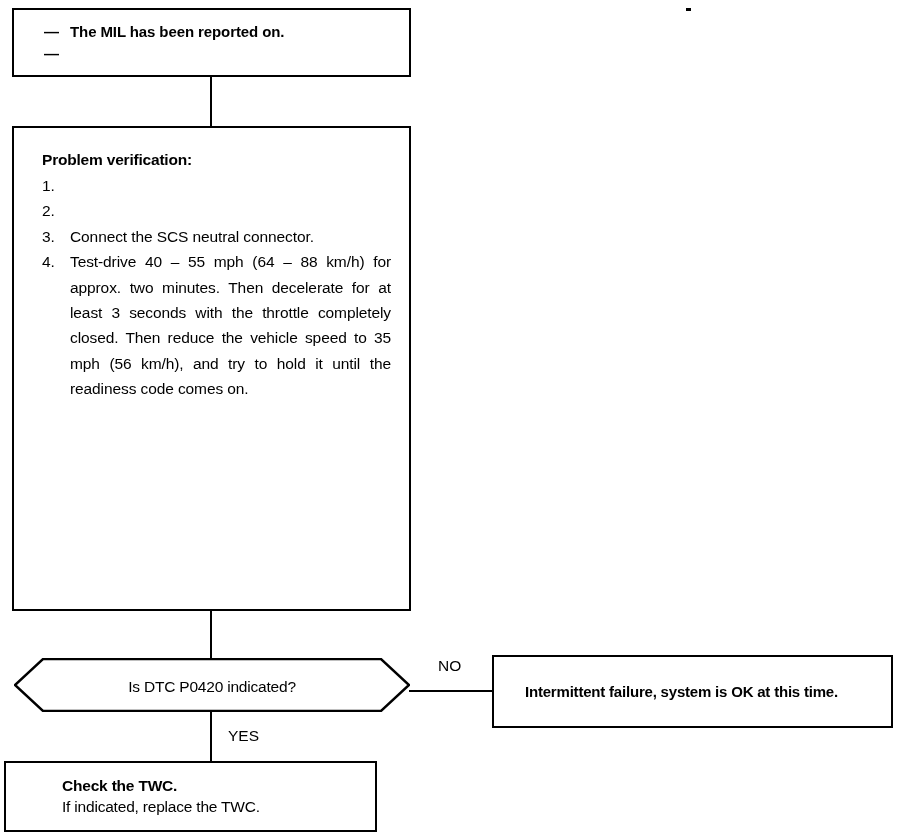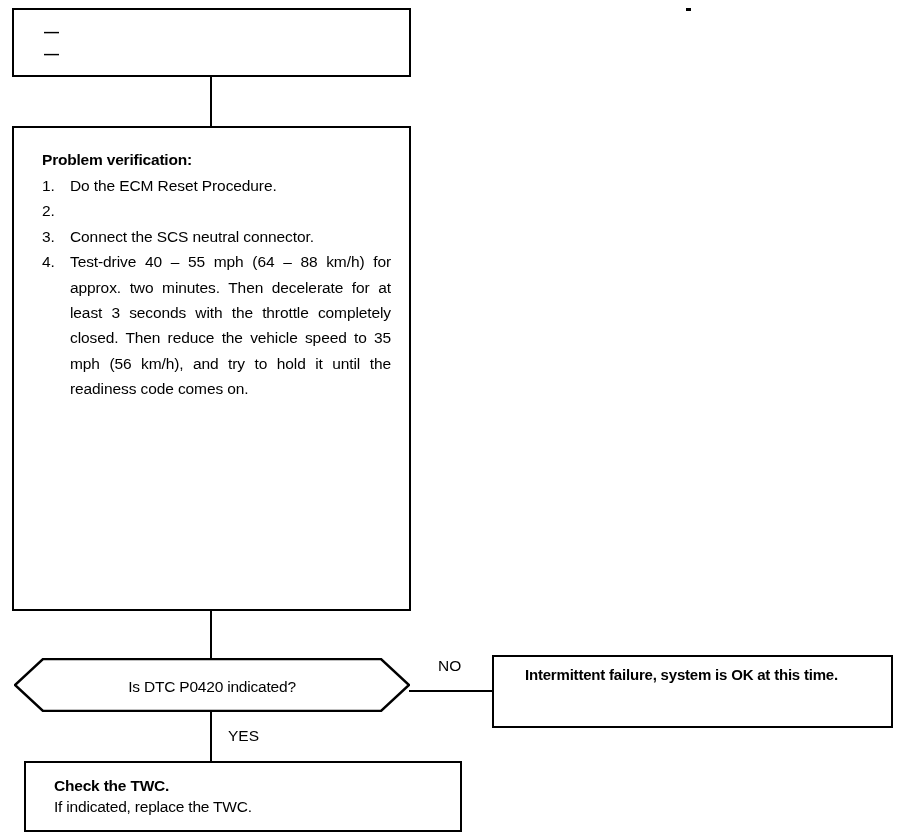--- a/index.html
+++ b/index.html
@@ -133,29 +133,30 @@
   #intermittent-box {
     left: 492px;
     top: 655px;
     width: 401px;
     height: 73px;
   }
   #intermittent-text {
     font-weight: bold;
     font-size: 15px;
     line-height: 22px;
-    margin: 7px 14px 0 31px;
+    margin: 24px 14px 0 31px;
     letter-spacing: -0.2px;
   }
 
   #twc-box {
-    left: 24px;
+    left: 4px;
     top: 761px;
-    width: 438px;
+    width: 373px;
     height: 71px;
+    padding-left: 28px;
   }
   #twc-title {
     font-weight: bold;
     font-size: 15.5px;
     line-height: 21px;
     margin: 12px 0 0 28px;
     letter-spacing: -0.2px;
   }
   #twc-sub {
     font-size: 15.5px;
@@ -202,36 +203,36 @@
 <body>
 
 <div id="page">
 
   <div id="scan-speck"></div>
 
   <div class="flow-box" id="symptom-box">
     <ul class="symptom-list">
       <li class="symptom-item">
         <span class="symptom-dash">—</span>
+        <span>The MIL has been reported on.</span>
       </li>
       <li class="symptom-item">
         <span class="symptom-dash">—</span>
       </li>
     </ul>
   </div>
 
   <div class="conn-v" id="conn-top"></div>
 
   <div class="flow-box" id="verification-box">
     <div id="verification-title">Problem verification:</div>
     <ol class="steps">
 
       <li class="step">
         <span class="step-num">1.</span>
-        <span class="step-text nojustify">Do the ECM Reset Procedure.</span>
       </li>
 
       <li class="step">
         <span class="step-num">2.</span>
       </li>
 
       <li class="step">
         <span class="step-num">3.</span>
         <span class="step-text nojustify">Connect the SCS neutral connector.</span>
       </li>

